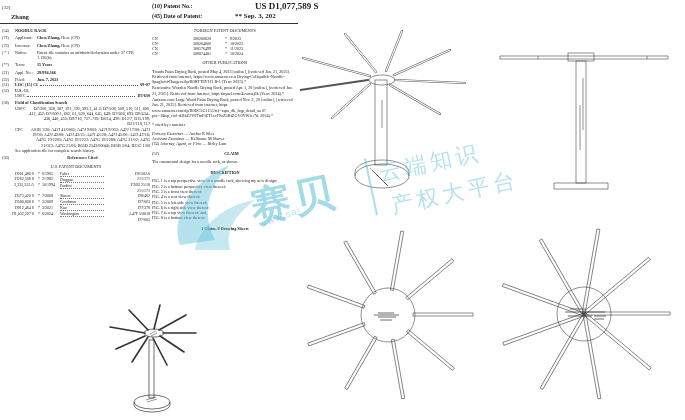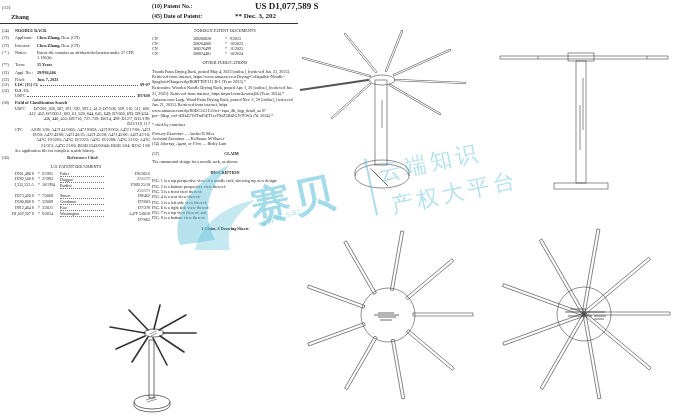--- a/index.html
+++ b/index.html
@@ -36,21 +36,21 @@
 </style>
 </head>
 <body>
 
 <div class="hdr">
   <span class="code">(12)</span>
   <span class="inv">Zhang</span>
   <span class="pn-lbl"><span>(10)</span> <span>Patent No.:</span></span>
   <span class="dt-lbl"><span>(45)</span> <span>Date of Patent:</span></span>
   <span class="pn">US D1,077,589 S</span>
-  <span class="dt">** Dec. 3, 202</span>
+  <span class="dt">** Sep. 3, 202</span>
 </div>
 <div class="rule"></div>
 
 <div class="col col-left">
   <div class="row">
     <span class="n">(54)</span>
     <span class="v b">NOODLE RACK</span>
   </div>
   <div class="row">
     <span class="n">(71)</span>

